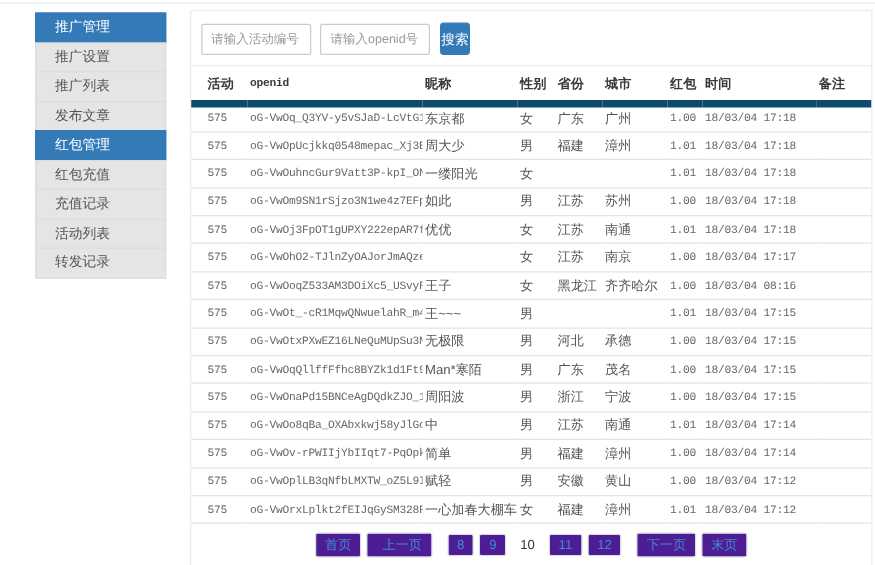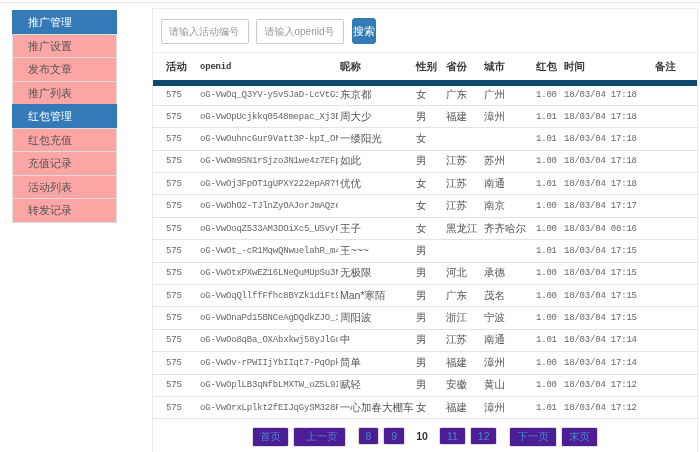--- a/index.html
+++ b/index.html
@@ -2,24 +2,24 @@
 <html style="--accent: #337ab7;"><head>
 <meta charset="utf-8">
 <style>
   * { box-sizing: border-box; margin: 0; padding: 0; }
   html, body { width: 700px; height: 452px; background: #fff; overflow: hidden; }
   body { font-family: "Liberation Sans", "DejaVu Sans", sans-serif; color: #555; position: relative; }
 
   .top-divider { position: absolute; top: 2px; left: 0; width: 700px; height: 1px; background: #e8e8e8; }
 
   
-  .sidebar { position: absolute; left: 12px; top: 10px; width: 105px; }
+  .sidebar { position: absolute; left: 28px; top: 10px; width: 105px; }
   .sidebar-item {
     height: 24.5px; line-height: 23.5px; border: 1px solid #ddd; margin-top: -1px;
-    padding-left: 15px; font-size: 11px; color: #555; background: #fca5a5;
+    padding-left: 15px; font-size: 11px; color: #555; background: #e5e5e5;
     cursor: pointer; white-space: nowrap; overflow: hidden;
   }
   .sidebar-item:first-child { margin-top: 0; }
   .sidebar-item.active { background: var(--accent); border-color: var(--accent); color: #fff; }
 
   
   .main { position: absolute; left: 152px; top: 8px; width: 546px; height: 444px; border: 1px solid #ececec; border-bottom: none; background: #fff; }
 
   .search-bar { height: 44px; padding: 9px 8px; border-bottom: 1px solid #eee; }
   .search-input {
@@ -48,34 +48,34 @@
   .mono, th.mono { font-family: "Liberation Mono", "DejaVu Sans Mono", monospace; font-size: 9px; letter-spacing: -0.2px; }
   td.mono { color: #666; }
 
   
   .pagination { margin-top: 7px; text-align: center; }
   .page-btn {
     display: inline-block; min-width: 14px; padding: 2px 7px; margin: 0 2px;
     border: 1px solid #ddd; border-radius: 2px; font-size: 10.5px; color: #428bca;
     background: #4c1d95; cursor: pointer; text-decoration: none;
   }
-  .page-btn.current { border: none; color: #333; font-weight: bold; cursor: default; background: transparent; }
+  .page-btn.current { border: none; color: #333; font-weight: normal; cursor: default; background: transparent; }
   .page-btn.gap-left { margin-left: 10px; }
   .page-btn.gap-right { margin-right: 10px; padding-left: 12px; }
 </style>
 </head>
 <body>
 
 <div class="top-divider"></div>
 
 <div class="sidebar" id="sidebar">
     <div class="sidebar-item active">推广管理</div>
     <div class="sidebar-item">推广设置</div>
+    <div class="sidebar-item">推广列表</div>
     <div class="sidebar-item">发布文章</div>
-    <div class="sidebar-item">推广列表</div>
     <div class="sidebar-item active">红包管理</div>
     <div class="sidebar-item">红包充值</div>
     <div class="sidebar-item">充值记录</div>
     <div class="sidebar-item">活动列表</div>
     <div class="sidebar-item">转发记录</div>
   </div>
 
 <div class="main">
   <div class="search-bar">
     <input class="search-input" type="text" placeholder="请输入活动编号" style="">

